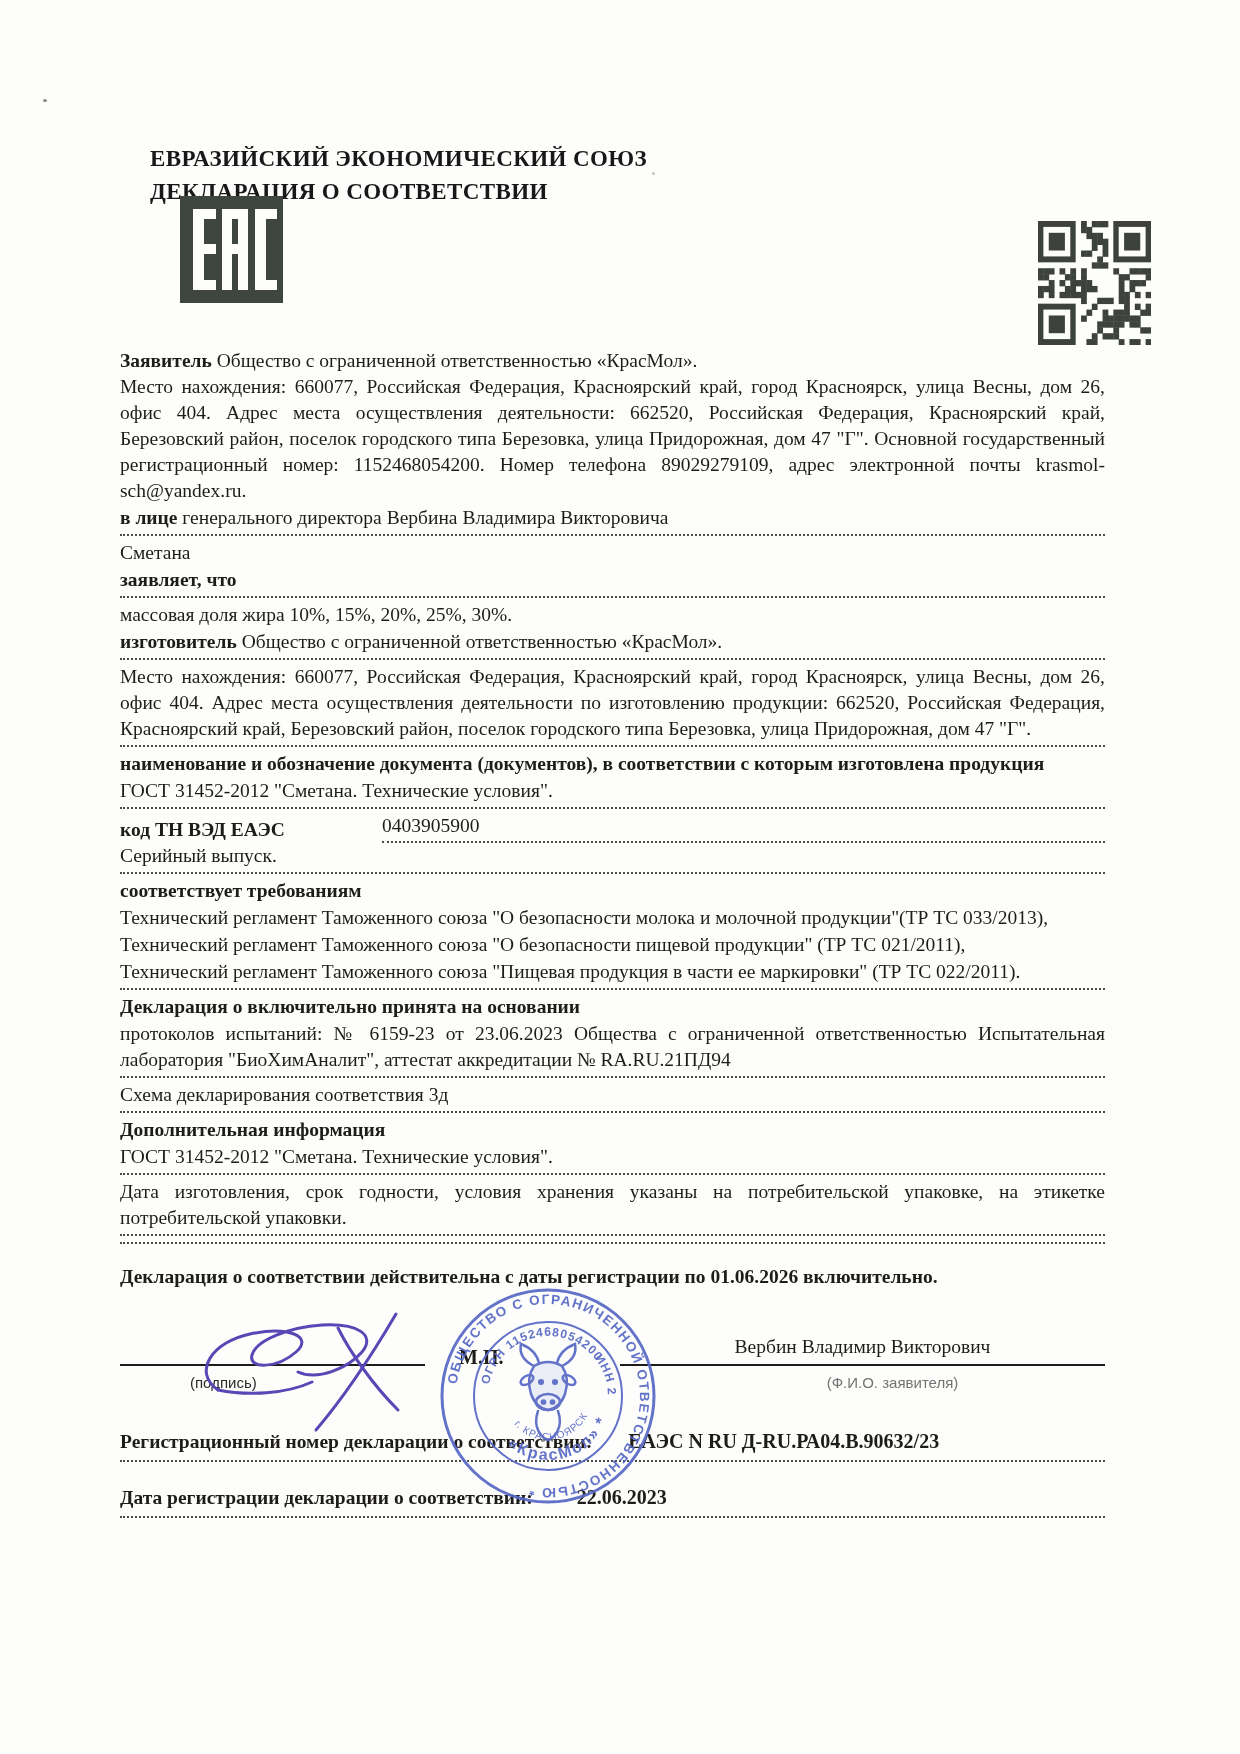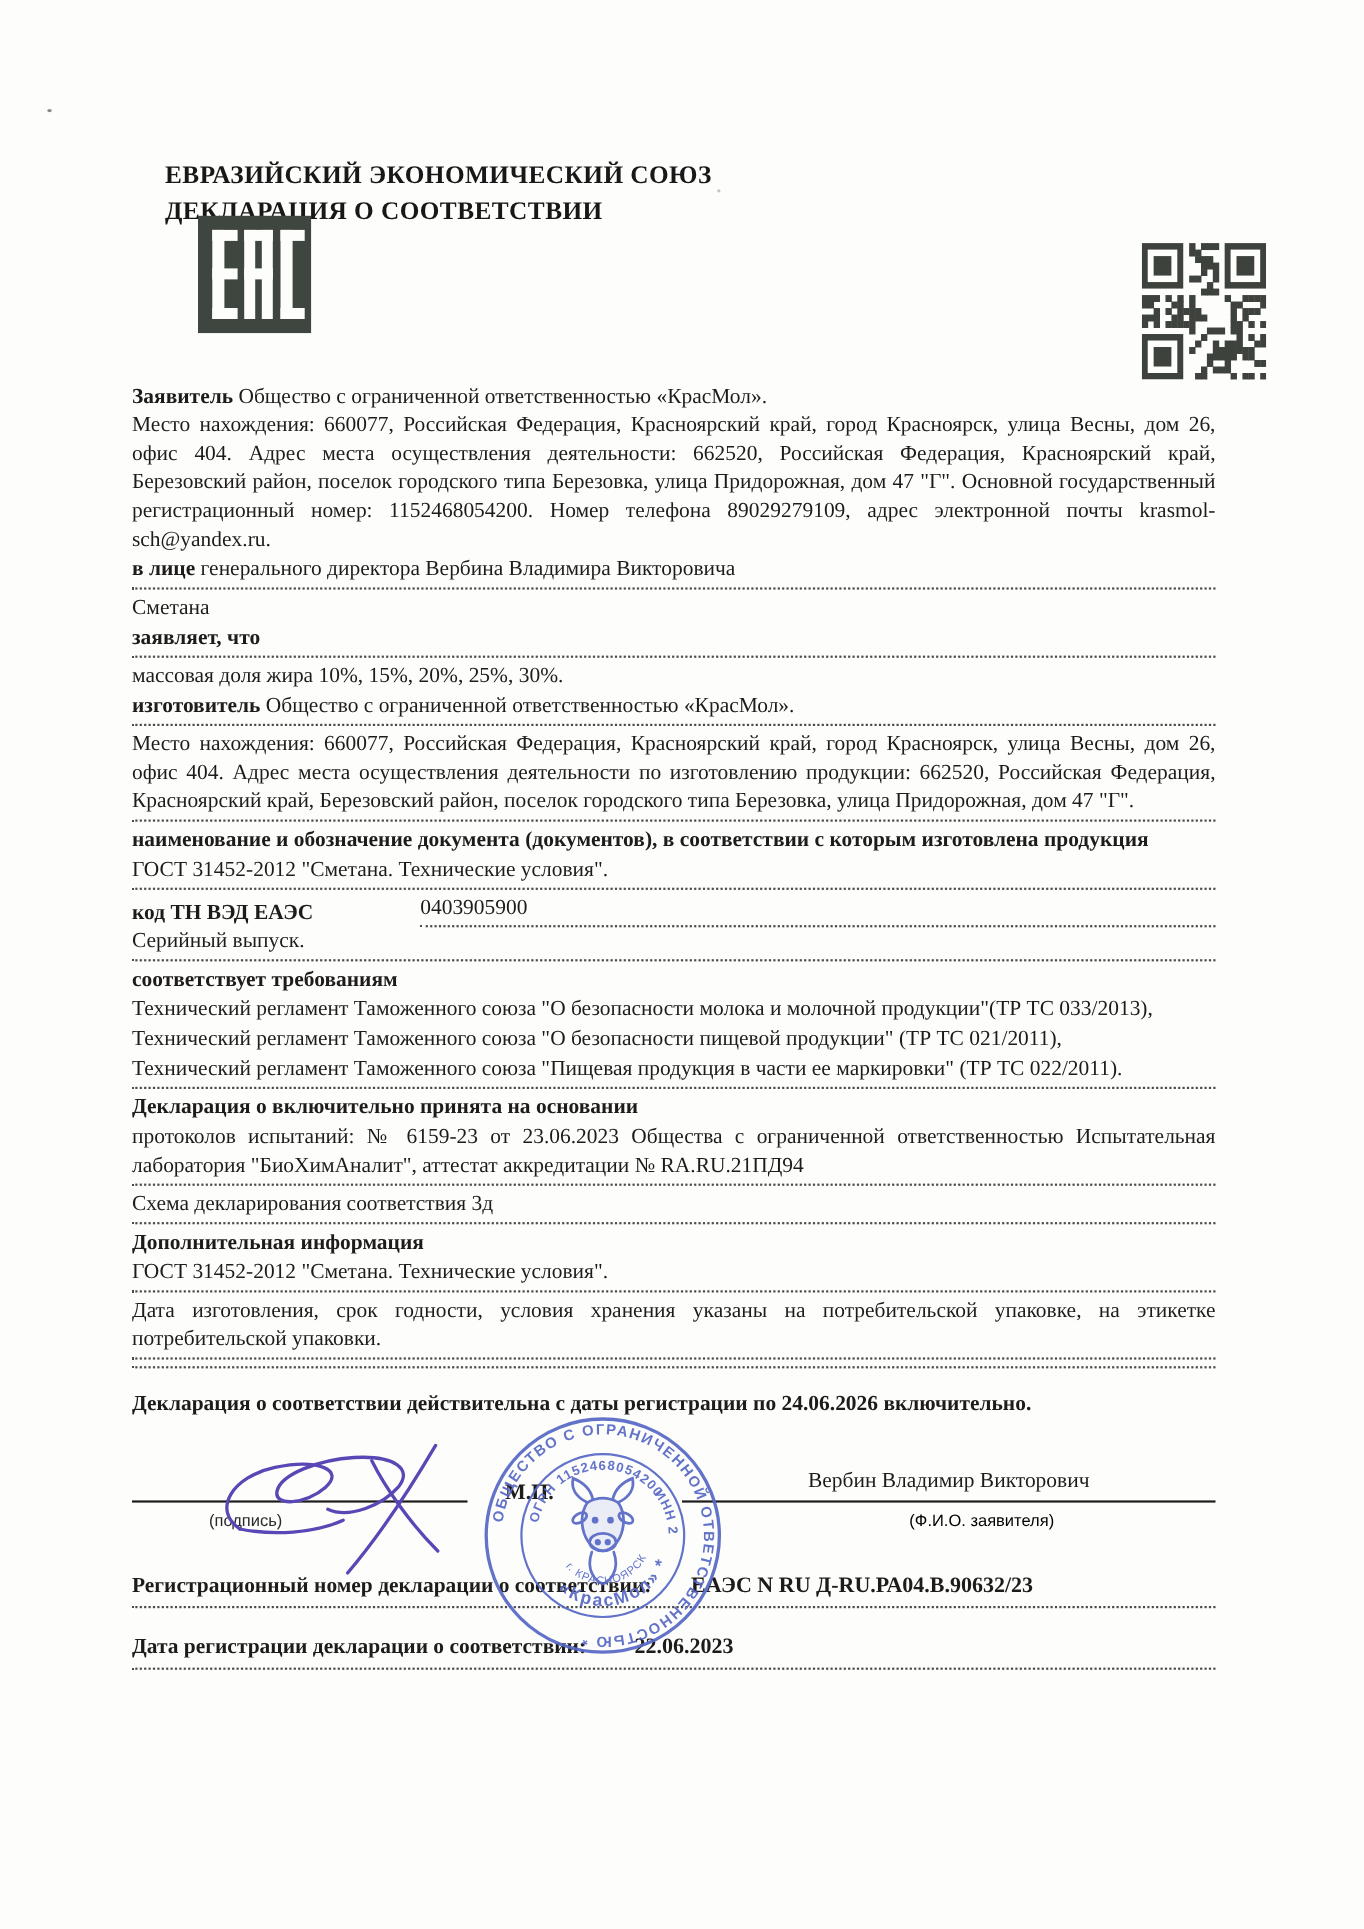--- a/index.html
+++ b/index.html
@@ -37,21 +37,21 @@
   .validity{font-weight:bold;margin-top:20px;}
   
   .sig-area{position:relative;height:112px;margin-top:16px;}
   .sign-line{position:absolute;left:0;top:58px;width:305px;border-bottom:2px solid #1c1c1c;}
   .sign-caption{position:absolute;left:70px;top:64px;font-family:"Liberation Sans",sans-serif;font-size:15px;color:#2a2a2a;}
   .sig-svg{position:absolute;left:70px;top:-8px;z-index:4;}
   .mp{position:absolute;left:339px;top:38px;font-weight:bold;font-size:20px;}
   .stamp-svg{position:absolute;left:308px;top:-30px;z-index:5;opacity:.92;}
   .fio-line{position:absolute;left:500px;top:58px;width:485px;border-bottom:2px solid #1c1c1c;}
   .fio-name{position:absolute;left:500px;top:28px;width:485px;text-align:center;font-size:19.5px;}
-  .fio-caption{position:absolute;left:560px;top:64px;width:425px;text-align:center;font-family:"Liberation Sans",sans-serif;font-size:15px;color:#000000;}
+  .fio-caption{position:absolute;left:560px;top:64px;width:425px;text-align:center;font-family:"Liberation Sans",sans-serif;font-size:15px;color:#737373;}
   
   .reg-row{display:flex;align-items:baseline;border-bottom:2px dotted #4b4b49;padding-bottom:5px;margin-top:10px;}
   .reg-row .lbl{font-weight:bold;}
   .reg-row .val{font-weight:bold;font-size:20px;}
   .row-number .val{margin-left:36px;}
   .row-date{margin-top:22px;}
   .row-date .val{margin-left:44px;}
 </style>
 </head>
 <body>
@@ -251,21 +251,21 @@
     <div class="blk dotted just">протоколов испытаний: № 6159-23 от 23.06.2023 Общества с ограниченной ответственностью Испытательная лаборатория "БиоХимАналит", аттестат аккредитации № RA.RU.21ПД94</div>
 
     <div class="blk dotted">Схема декларирования соответствия 3д</div>
 
     <div class="blk b">Дополнительная информация</div>
     <div class="blk dotted">ГОСТ 31452-2012  "Сметана. Технические условия".</div>
 
     <div class="blk dotted just">Дата изготовления, срок годности, условия хранения указаны на потребительской упаковке, на этикетке потребительской упаковки.</div>
     <div class="rule"></div>
 
-    <div class="validity">Декларация о соответствии действительна с даты регистрации по 24.06.2026 включительно.</div>
+    <div class="validity">Декларация о соответствии действительна с даты регистрации по 01.06.2026 включительно.</div>
 
     <div class="sig-area">
 
       <svg class="sig-svg" width="270" height="140" viewBox="0 0 270 140">
         <g fill="none" stroke="#5748b5" stroke-width="3" stroke-linecap="round">
           <path d="M28,92 C2,74 22,44 60,36 C98,28 124,38 106,54 C88,70 58,72 62,57 C66,42 100,29 132,27 C168,25 186,37 172,54 C158,70 128,83 108,74"></path>
           <path d="M148,30 C160,54 182,86 208,112"></path>
           <path d="M206,16 C186,50 160,92 126,132"></path>
           <path d="M28,92 C58,98 96,96 122,84"></path>
         </g>

